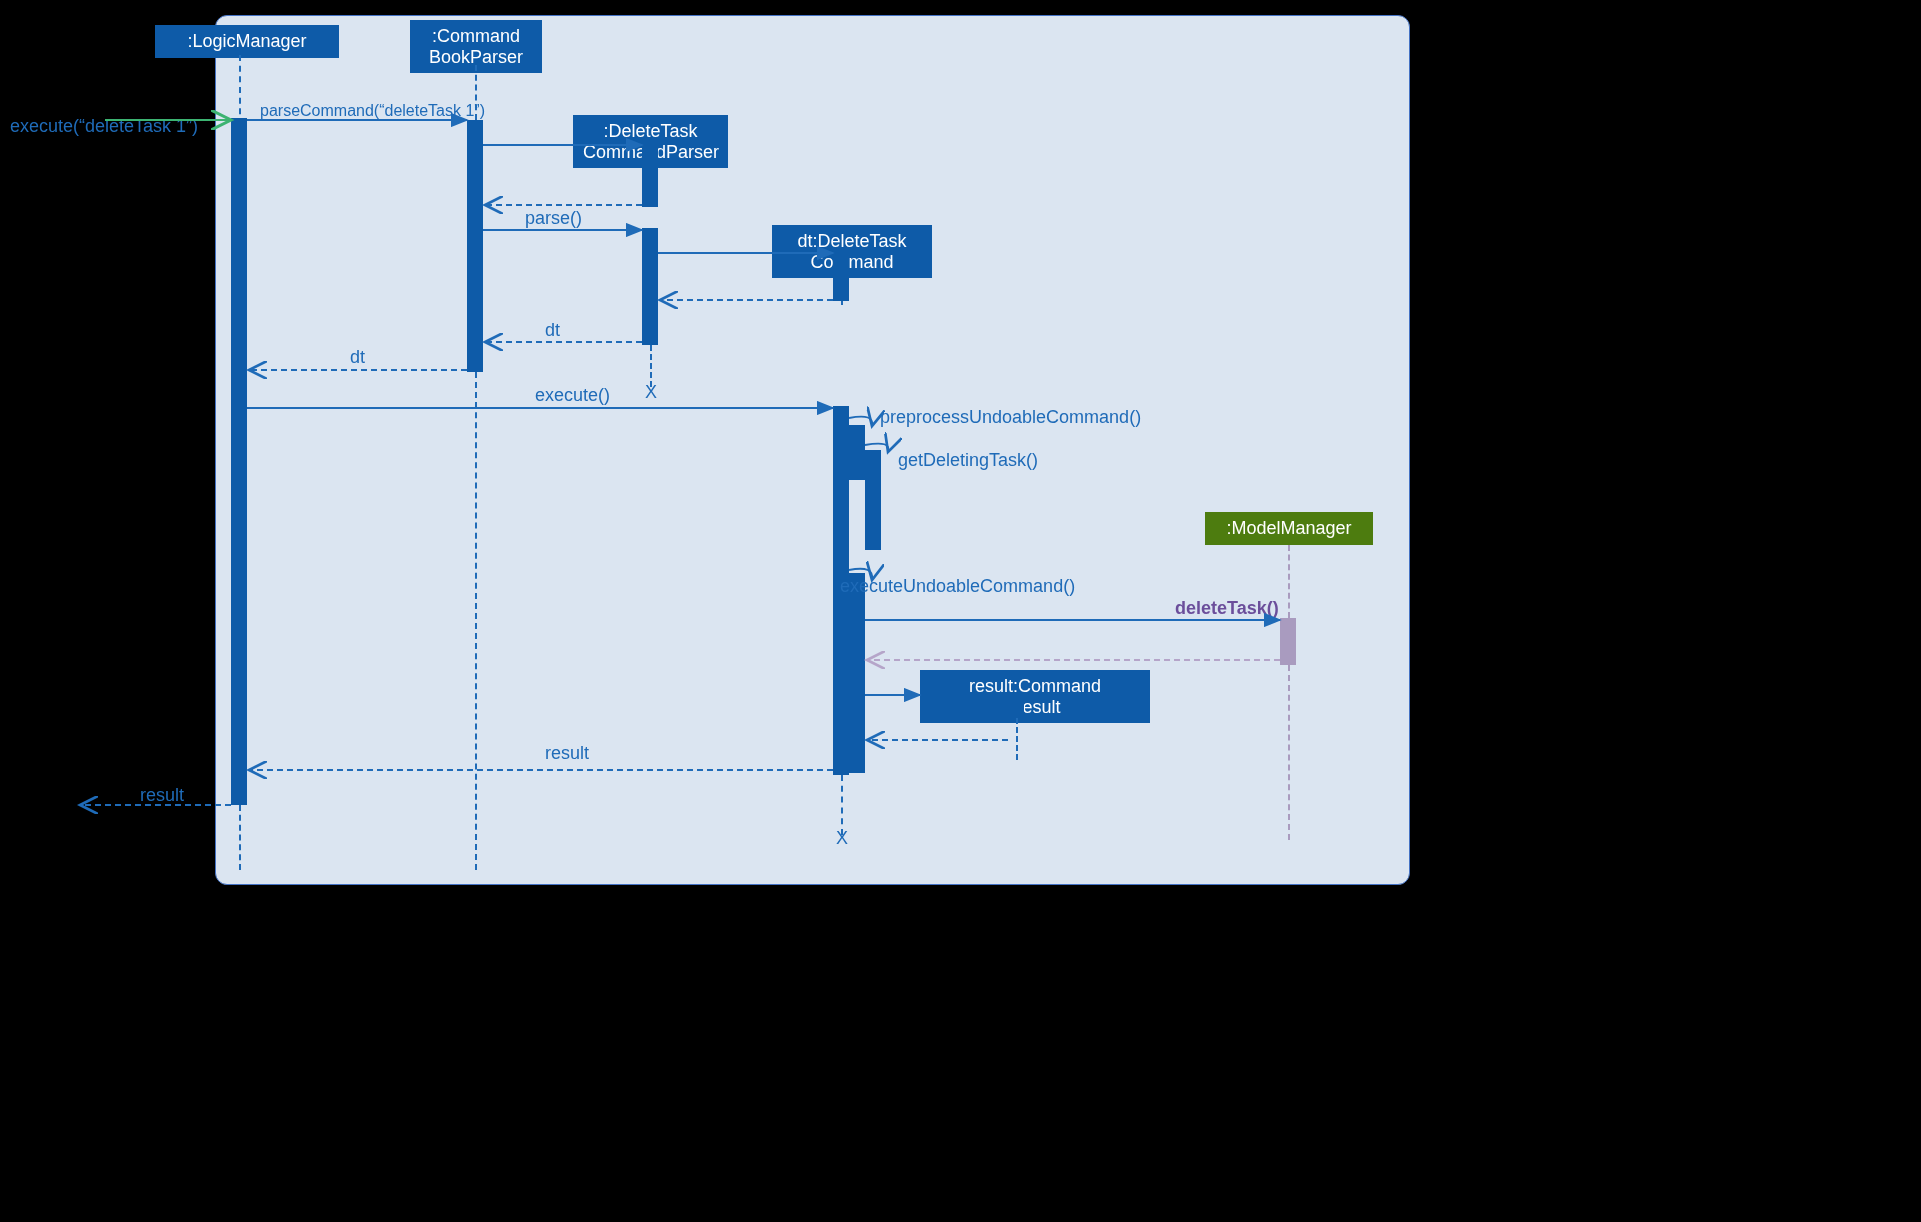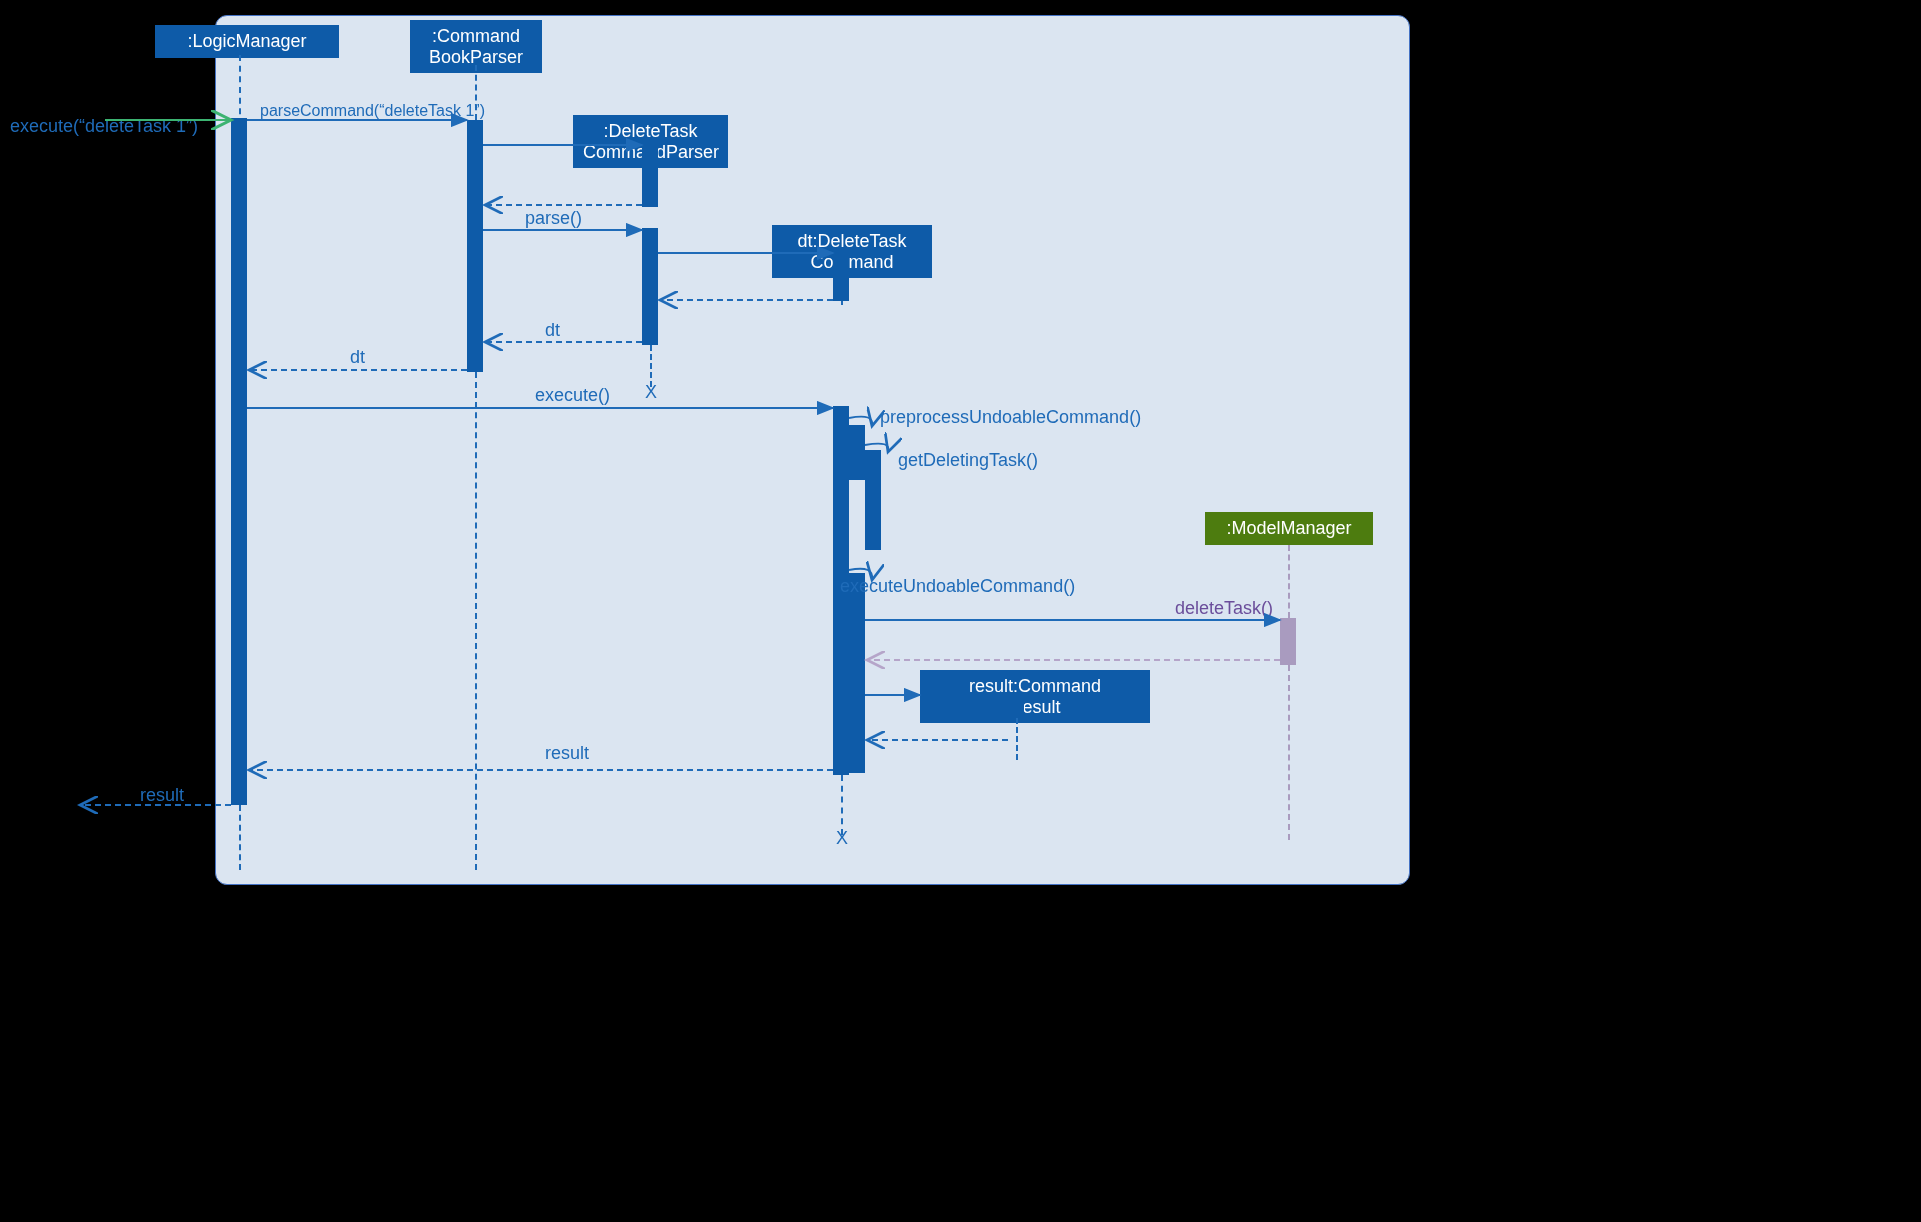--- a/index.html
+++ b/index.html
@@ -44,21 +44,21 @@
     position: absolute;
     background: #0e5ba8;
   }
   .activation.purple { background: #a99bbf; }
   .msg-label {
     position: absolute;
     color: #1f6bb8;
     font-size: 18px;
     white-space: nowrap;
   }
-  .msg-label.purple { color: #6b4e9b; }
+  .msg-label.purple { color: #6b4e9b; font-weight: bold; }
   .termination-x {
     position: absolute;
     color: #1f6bb8;
     font-size: 18px;
     transform: translate(-50%, -50%);
   }
   svg.arrows {
     position: absolute;
     left: 0; top: 0;
     width: 1921px; height: 1222px;

